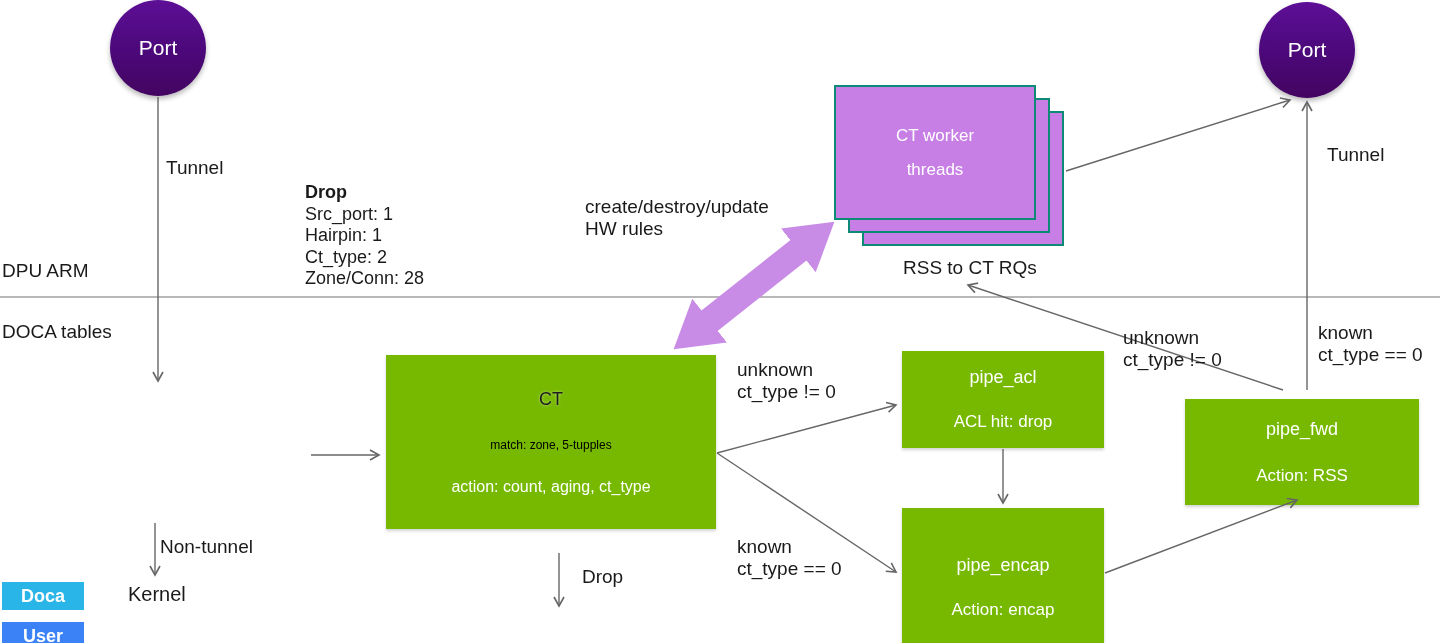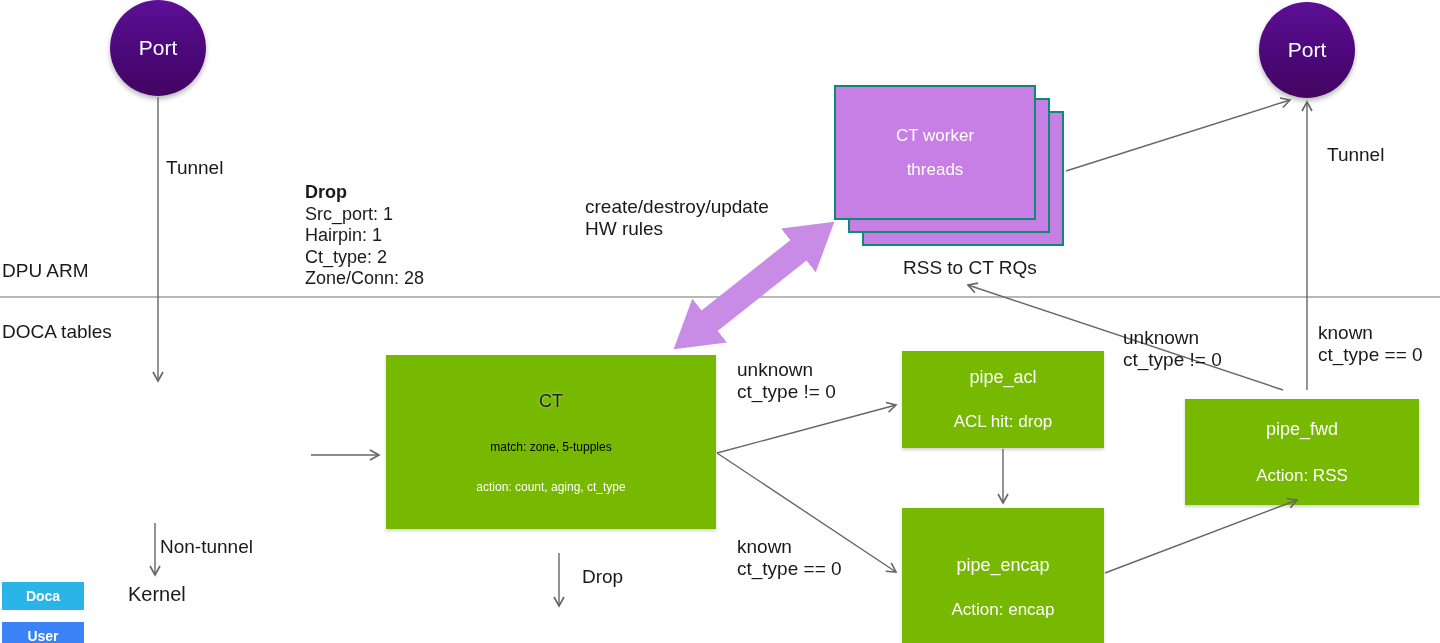--- a/index.html
+++ b/index.html
@@ -32,25 +32,25 @@
     border:2.5px solid #0c8a76;box-sizing:border-box;
   }
   .sheet.back{left:28px;top:26px;}
   .sheet.mid{left:14px;top:13px;}
   .sheet.front{left:0;top:0;display:flex;flex-direction:column;align-items:center;justify-content:center;color:#ffffff;font-size:17px;}
   .sheet.front .wline{display:block;}
   .sheet.front .wline + .wline{margin-top:14px;}
   .legend{position:absolute;left:2px;top:582px;z-index:4;width:82px;}
   .legend .chip{
     width:82px;height:28px;margin-bottom:3px;display:flex;align-items:center;justify-content:center;
-    color:#ffffff;font-size:14px;font-weight:700;
+    color:#ffffff;font-size:18px;font-weight:700;
   }
   .ct-title{font-size:18px;color:#1e1e1e;text-shadow:0 0 3px rgba(255,255,255,.55);}
   .ct-match{font-size:12px;color:#000000;margin-top:28px;}
-  .ct-action{font-size:12px;color:#ffffff;margin-top:26px;}
+  .ct-action{font-size:16px;color:#ffffff;margin-top:26px;}
   .gap26{margin-top:26px;}
   .gap24{margin-top:24px;}
 </style>
 </head>
 <body>
 
 <div id="canvas">
 
   <svg id="wires">
     <defs>

